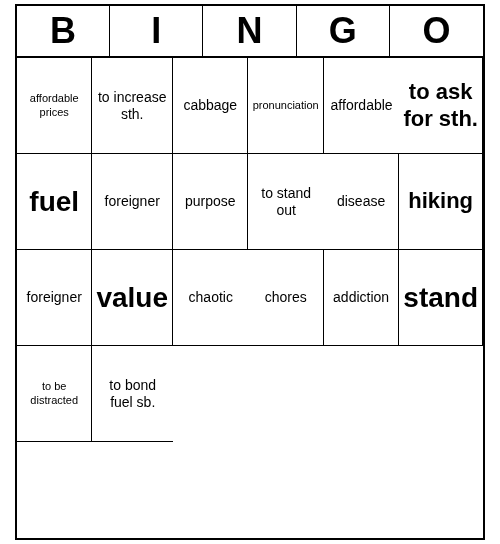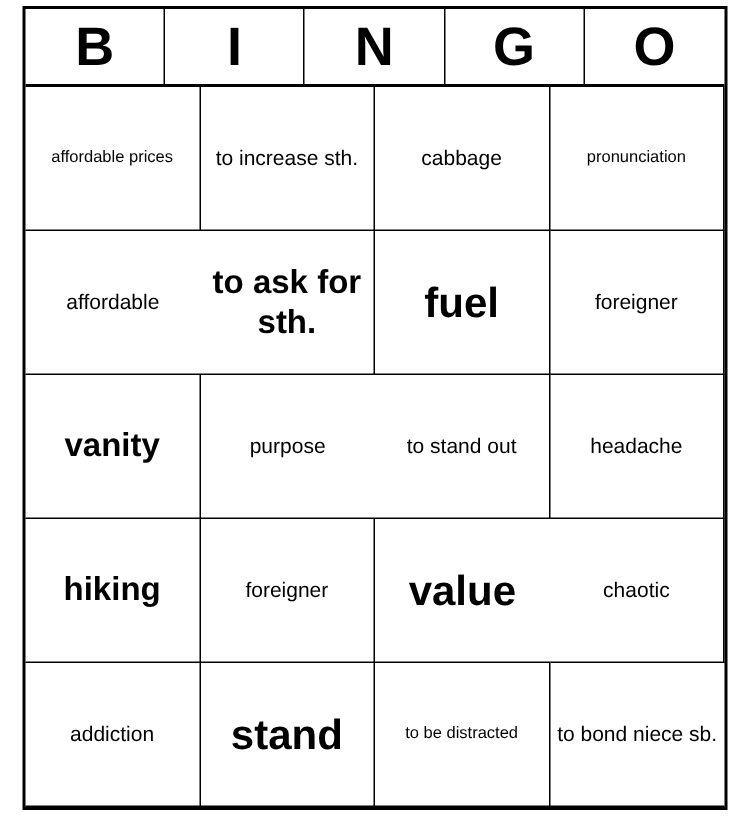--- a/index.html
+++ b/index.html
@@ -36,21 +36,21 @@
       padding: 4px 0;
       border-right: 1px solid #000;
     }
 
     .bingo-header-cell:last-child {
       border-right: none;
     }
 
     .bingo-grid {
       display: grid;
-      grid-template-columns: repeat(4, 1fr);
+      grid-template-columns: repeat(6, 1fr);
       grid-template-rows: repeat(5, 96px);
     }
 
     .bingo-cell {
       border-right: 1px solid #000;
       border-bottom: 1px solid #000;
       display: flex;
       align-items: center;
       justify-content: center;
       text-align: center;
@@ -117,49 +117,49 @@
       <div class="bingo-cell">
         <span class="cell-text size-large">to ask for sth.</span>
       </div>
       <div class="bingo-cell">
         <span class="cell-text size-xlarge">fuel</span>
       </div>
       <div class="bingo-cell">
         <span class="cell-text size-medium">foreigner</span>
       </div>
       <div class="bingo-cell">
-        <span class="cell-text size-large">vanity</span>
-      </div>
-      <div class="bingo-cell">
         <span class="cell-text size-medium">purpose</span>
       </div>
       <div class="bingo-cell">
         <span class="cell-text size-medium">to stand out</span>
       </div>
       <div class="bingo-cell">
-        <span class="cell-text size-medium">headache</span>
+        <span class="cell-text size-medium">disease</span>
       </div>
       <div class="bingo-cell">
         <span class="cell-text size-large">hiking</span>
       </div>
       <div class="bingo-cell">
         <span class="cell-text size-medium">foreigner</span>
       </div>
       <div class="bingo-cell">
         <span class="cell-text size-xlarge">value</span>
       </div>
       <div class="bingo-cell">
         <span class="cell-text size-medium">chaotic</span>
       </div>
       <div class="bingo-cell">
+        <span class="cell-text size-medium">chores</span>
+      </div>
+      <div class="bingo-cell">
         <span class="cell-text size-medium">addiction</span>
       </div>
       <div class="bingo-cell">
         <span class="cell-text size-xlarge">stand</span>
       </div>
       <div class="bingo-cell">
         <span class="cell-text size-small">to be distracted</span>
       </div>
       <div class="bingo-cell">
-        <span class="cell-text size-medium">to bond niece sb.</span>
+        <span class="cell-text size-medium">to bond fuel sb.</span>
       </div>
     </div>
 </div>
 
 </body></html>

